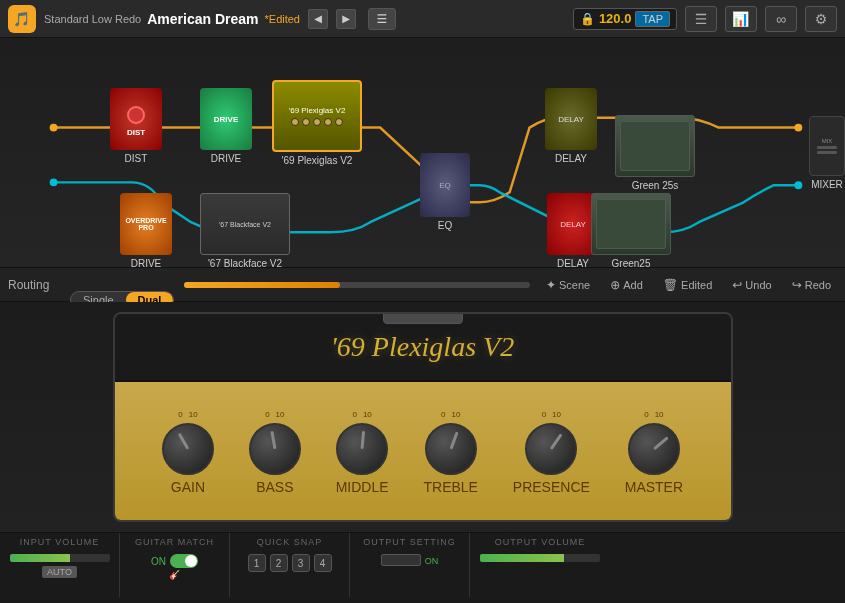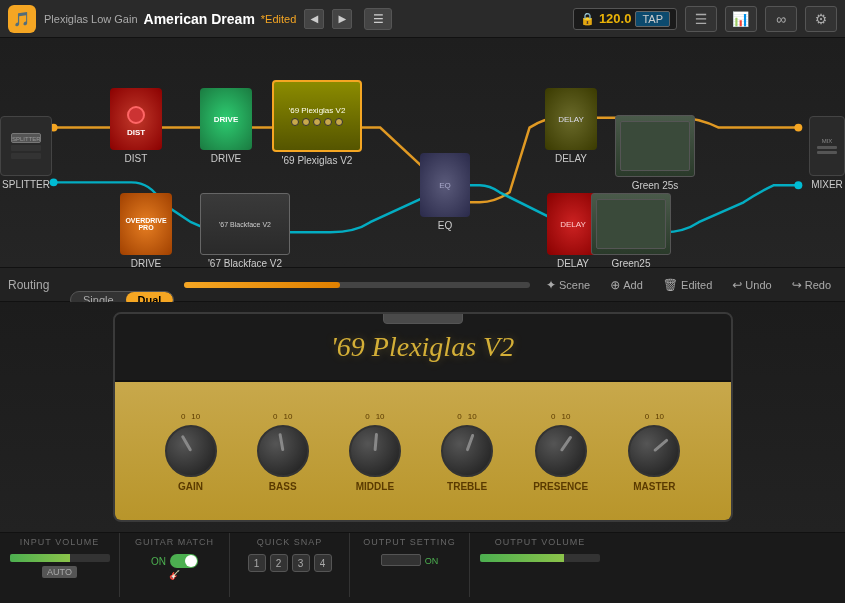--- a/index.html
+++ b/index.html
@@ -46,21 +46,21 @@
       border-radius: 3px; font-size: 12px; margin-left: 4px;
     }
     .spacer { flex: 1; }
     .bpm-area {
       display: flex; align-items: center; gap: 4px;
       background: #1a1a1a; border: 1px solid #555;
       padding: 2px 6px; border-radius: 3px;
     }
     .lock-icon { color: #f5a623; font-size: 12px; }
     .tap-btn {
-      background: #0c4a6e; border: 1px solid #666; color: #ccc;
+      background: #0369a1; border: 1px solid #666; color: #ccc;
       padding: 1px 6px; border-radius: 2px; font-size: 11px; cursor: pointer; text-align: right;
     }
     .top-icon-btn {
       background: #333; border: 1px solid #555; color: #aaa;
       width: 32px; height: 26px; display: flex; align-items: center;
       justify-content: center; border-radius: 3px; cursor: pointer; font-size: 14px;
     }
 
     
     .signal-chain {
@@ -240,21 +240,21 @@
       transform-origin: bottom center;
       border-radius: 2px;
     }
     .knob.gain::after { transform: translate(-50%, -100%) rotate(-30deg); }
     .knob.bass::after { transform: translate(-50%, -100%) rotate(-10deg); }
     .knob.middle::after { transform: translate(-50%, -100%) rotate(5deg); }
     .knob.treble::after { transform: translate(-50%, -100%) rotate(20deg); }
     .knob.presence::after { transform: translate(-50%, -100%) rotate(35deg); }
     .knob.master::after { transform: translate(-50%, -100%) rotate(50deg); }
     .knob-name {
-      font-size: 10px; color: #5a3a00; font-weight: bold; text-transform: uppercase;
+      font-size: 14px; color: #5a3a00; font-weight: normal; text-transform: uppercase;
     }
 
     
     .bottom-bar {
       height: 65px;
       background: #1a1a1a;
       border-top: 1px solid #111;
       display: flex;
       align-items: stretch;
     }
@@ -326,21 +326,21 @@
     .cab-green { background: linear-gradient(180deg, #4a5a4a, #2a3a2a); }
   </style>
 </head>
 <body>
 
 <div class="top-bar">
   <div class="logo">
     <span style="font-size:14px">🎵</span>
   </div>
   <div class="preset-area">
-    <span style="font-size:11px;color:#aaa;">Plexiglas Low Gain</span>
+    <span style="font-size:11px;color:#aaa;">Standard Low Redo</span>
     <span style="color:#fff;font-size:14px;font-weight:bold;">American Dream</span>
     <span style="color:#f5a623;font-size:11px;">*Edited</span>
   </div>
   <button class="nav-btn">◀</button>
   <button class="nav-btn">▶</button>
   <button class="menu-btn">☰</button>
   <div class="spacer"></div>
   <div class="bpm-area">
     <span class="lock-icon">🔒</span>
     <span style="color:#eab308;font-size:13px;font-weight:bold;">120.0</span>
@@ -359,30 +359,20 @@
     <path d="M52 90 Q90 90 110 90 Q128 90 130 90 L165 90 Q185 90 195 90 L220 90 Q245 90 260 90 L340 90 Q365 90 380 90 L450 155 Q460 165 465 165 L480 165 Q495 165 510 155 L530 90 Q545 80 560 80 L590 80 Q610 80 620 80 L680 80 Q700 80 720 90 L800 90" stroke="#f5a623" stroke-width="2.5" fill="none" opacity="0.9"></path>
 
     <path d="M52 145 Q70 145 80 145 L130 145 Q150 145 160 165 L190 185 Q210 195 230 195 L330 195 Q355 195 370 185 L435 155 Q445 148 455 148 L480 148 Q490 148 500 155 L560 185 Q575 195 595 195 L665 195 Q685 195 700 185 L745 165 Q760 155 775 148 L800 148" stroke="#00bcd4" stroke-width="2.5" fill="none" opacity="0.9"></path>
 
     <circle cx="52" cy="90" r="4" fill="#f5a623"></circle>
     <circle cx="52" cy="145" r="4" fill="#00bcd4"></circle>
     <circle cx="800" cy="90" r="4" fill="#f5a623"></circle>
     <circle cx="800" cy="148" r="4" fill="#00bcd4"></circle>
   </svg>
 
-  <div class="splitter-block">
-    <div class="splitter-box">
-      <div style="display:flex;flex-direction:column;align-items:center;gap:2px;">
-        <div style="width:30px;height:10px;background:#555;border-radius:2px;border:1px solid #777;font-size:6px;color:#999;text-align:center;line-height:10px;">SPLITTER</div>
-        <div style="width:30px;height:6px;background:#333;border-radius:1px;"></div>
-        <div style="width:30px;height:6px;background:#333;border-radius:1px;"></div>
-      </div>
-    </div>
-    <div class="pedal-label">SPLITTER</div>
-  </div>
 
   <div class="pedal" style="left:110px;top:50px;">
     <div class="pedal-img dist-pedal" style="width:52px;height:62px;">
       <div style="text-align:center;font-size:7px;color:#ffcccc;">
         <div style="width:18px;height:18px;background:#cc3333;border-radius:50%;margin:4px auto;border:2px solid #ff6666;"></div>
         <div style="font-size:8px;color:#fff;font-weight:bold;">DIST</div>
       </div>
     </div>
     <div class="pedal-label">DIST</div>
   </div>

